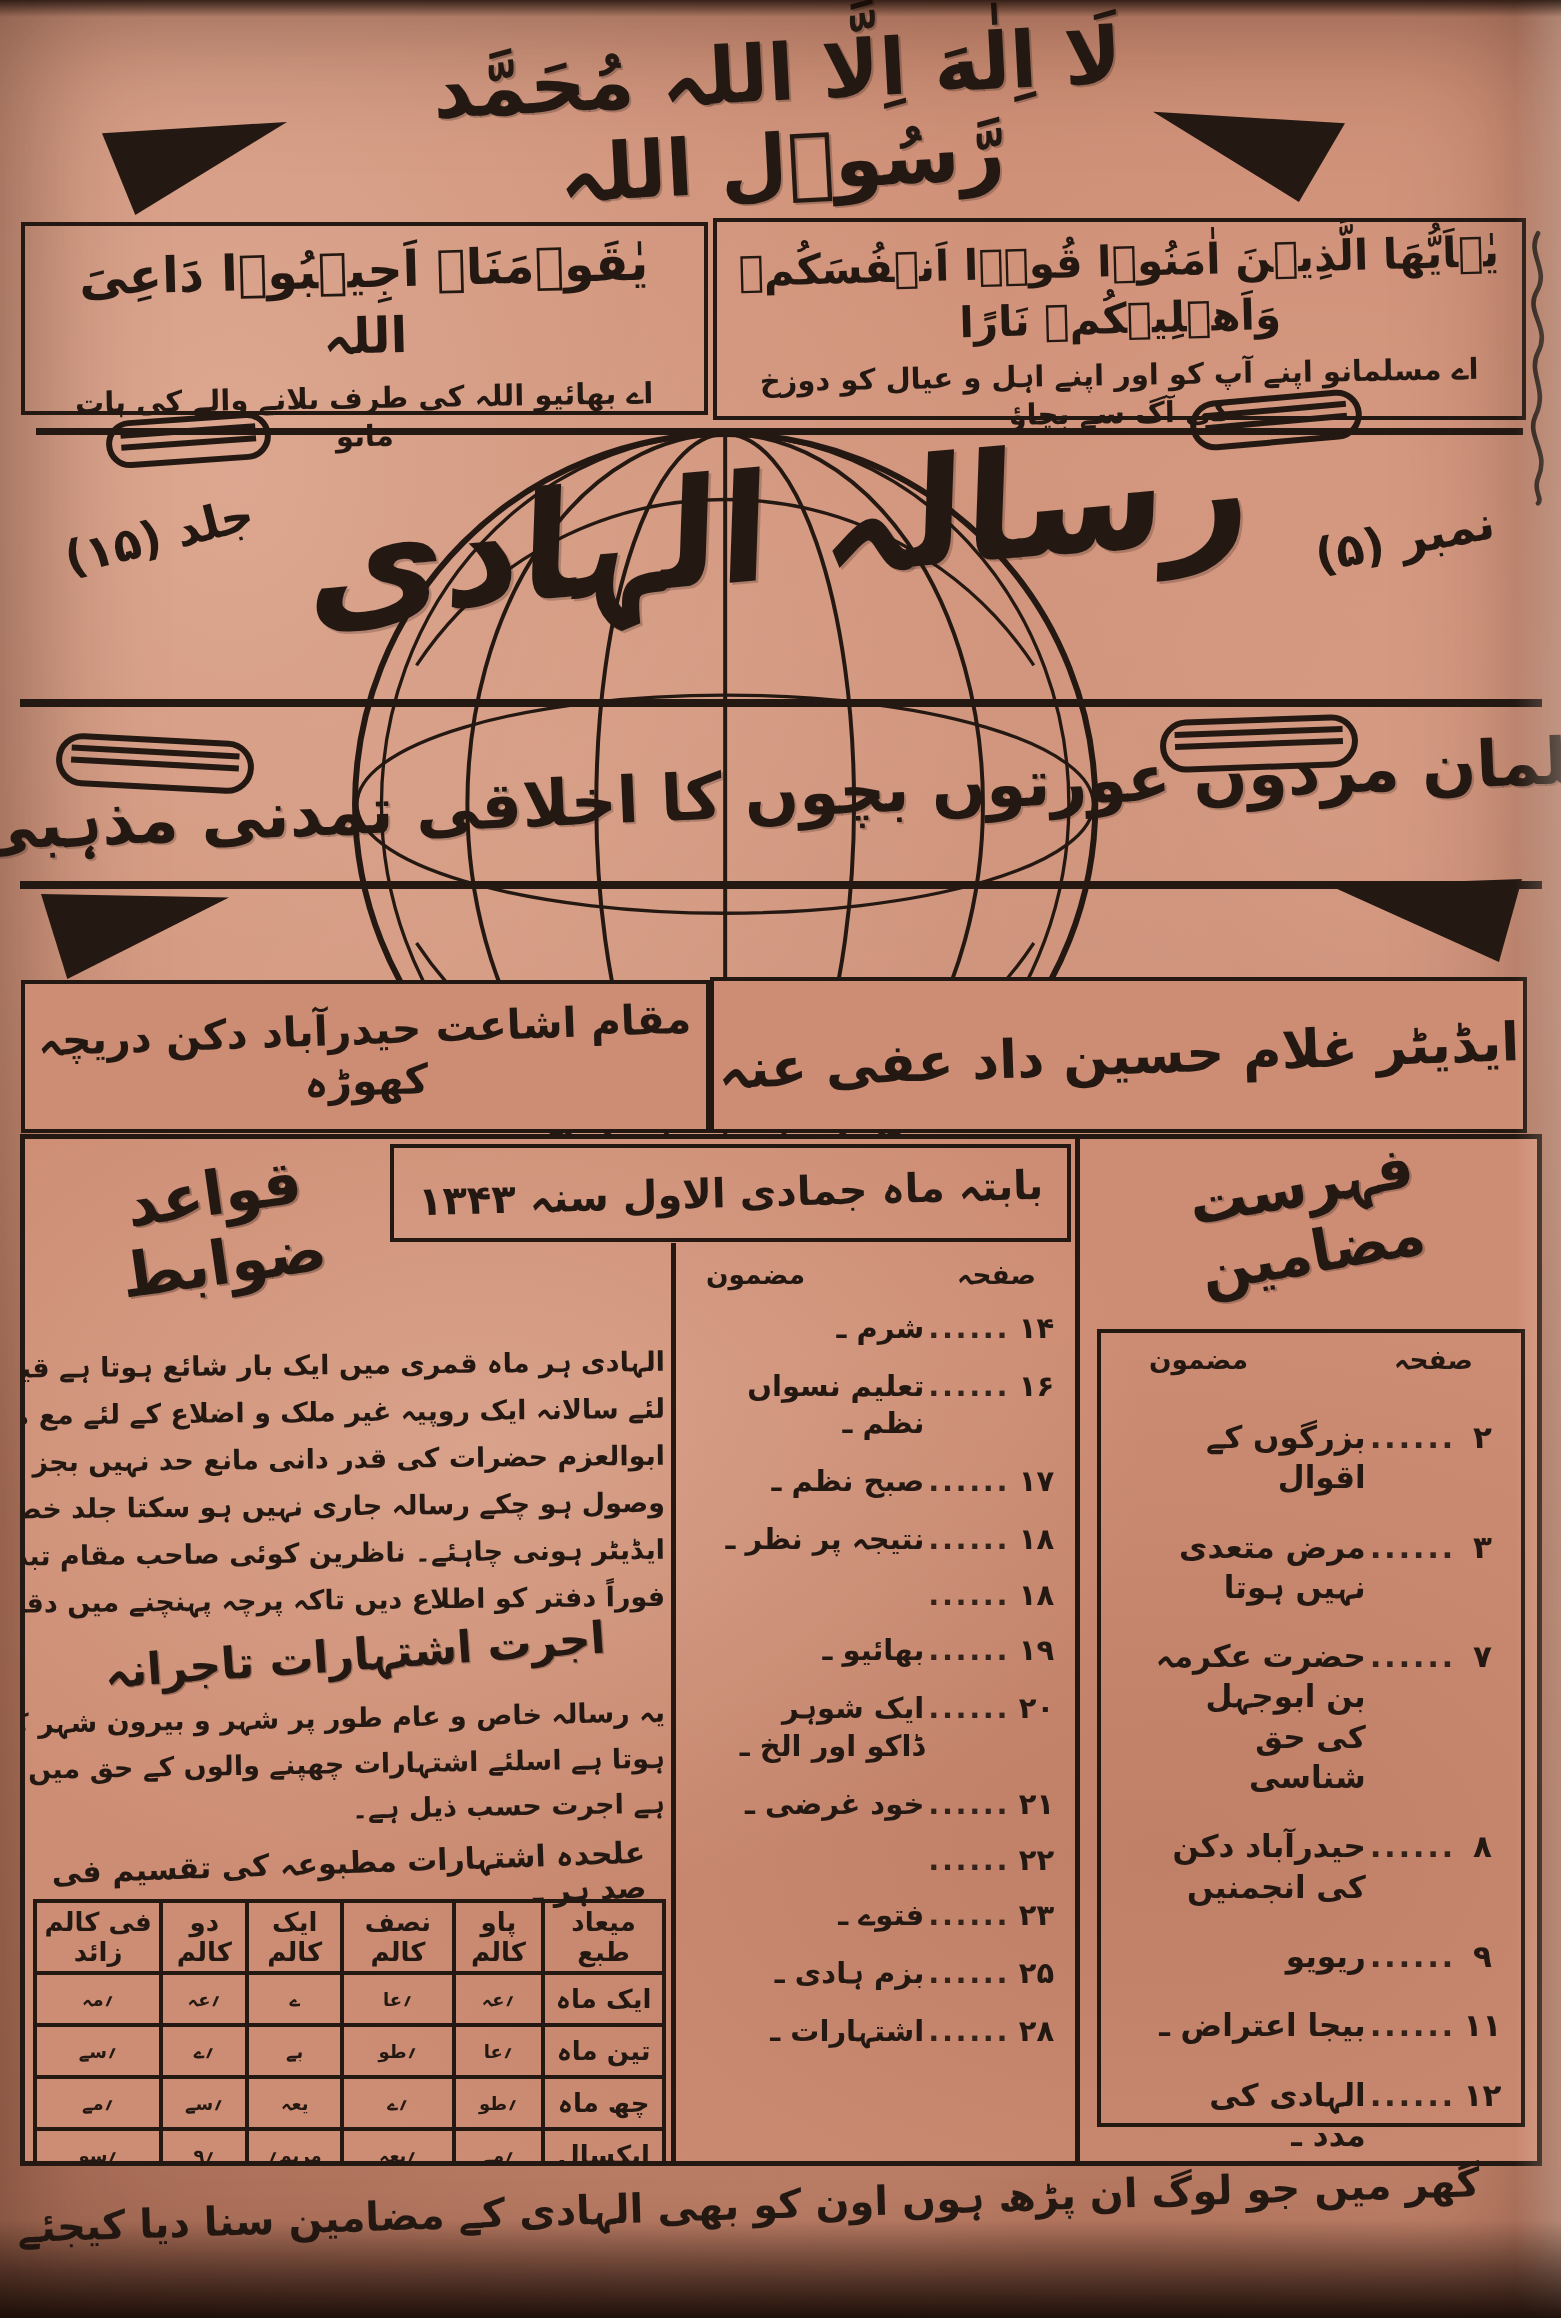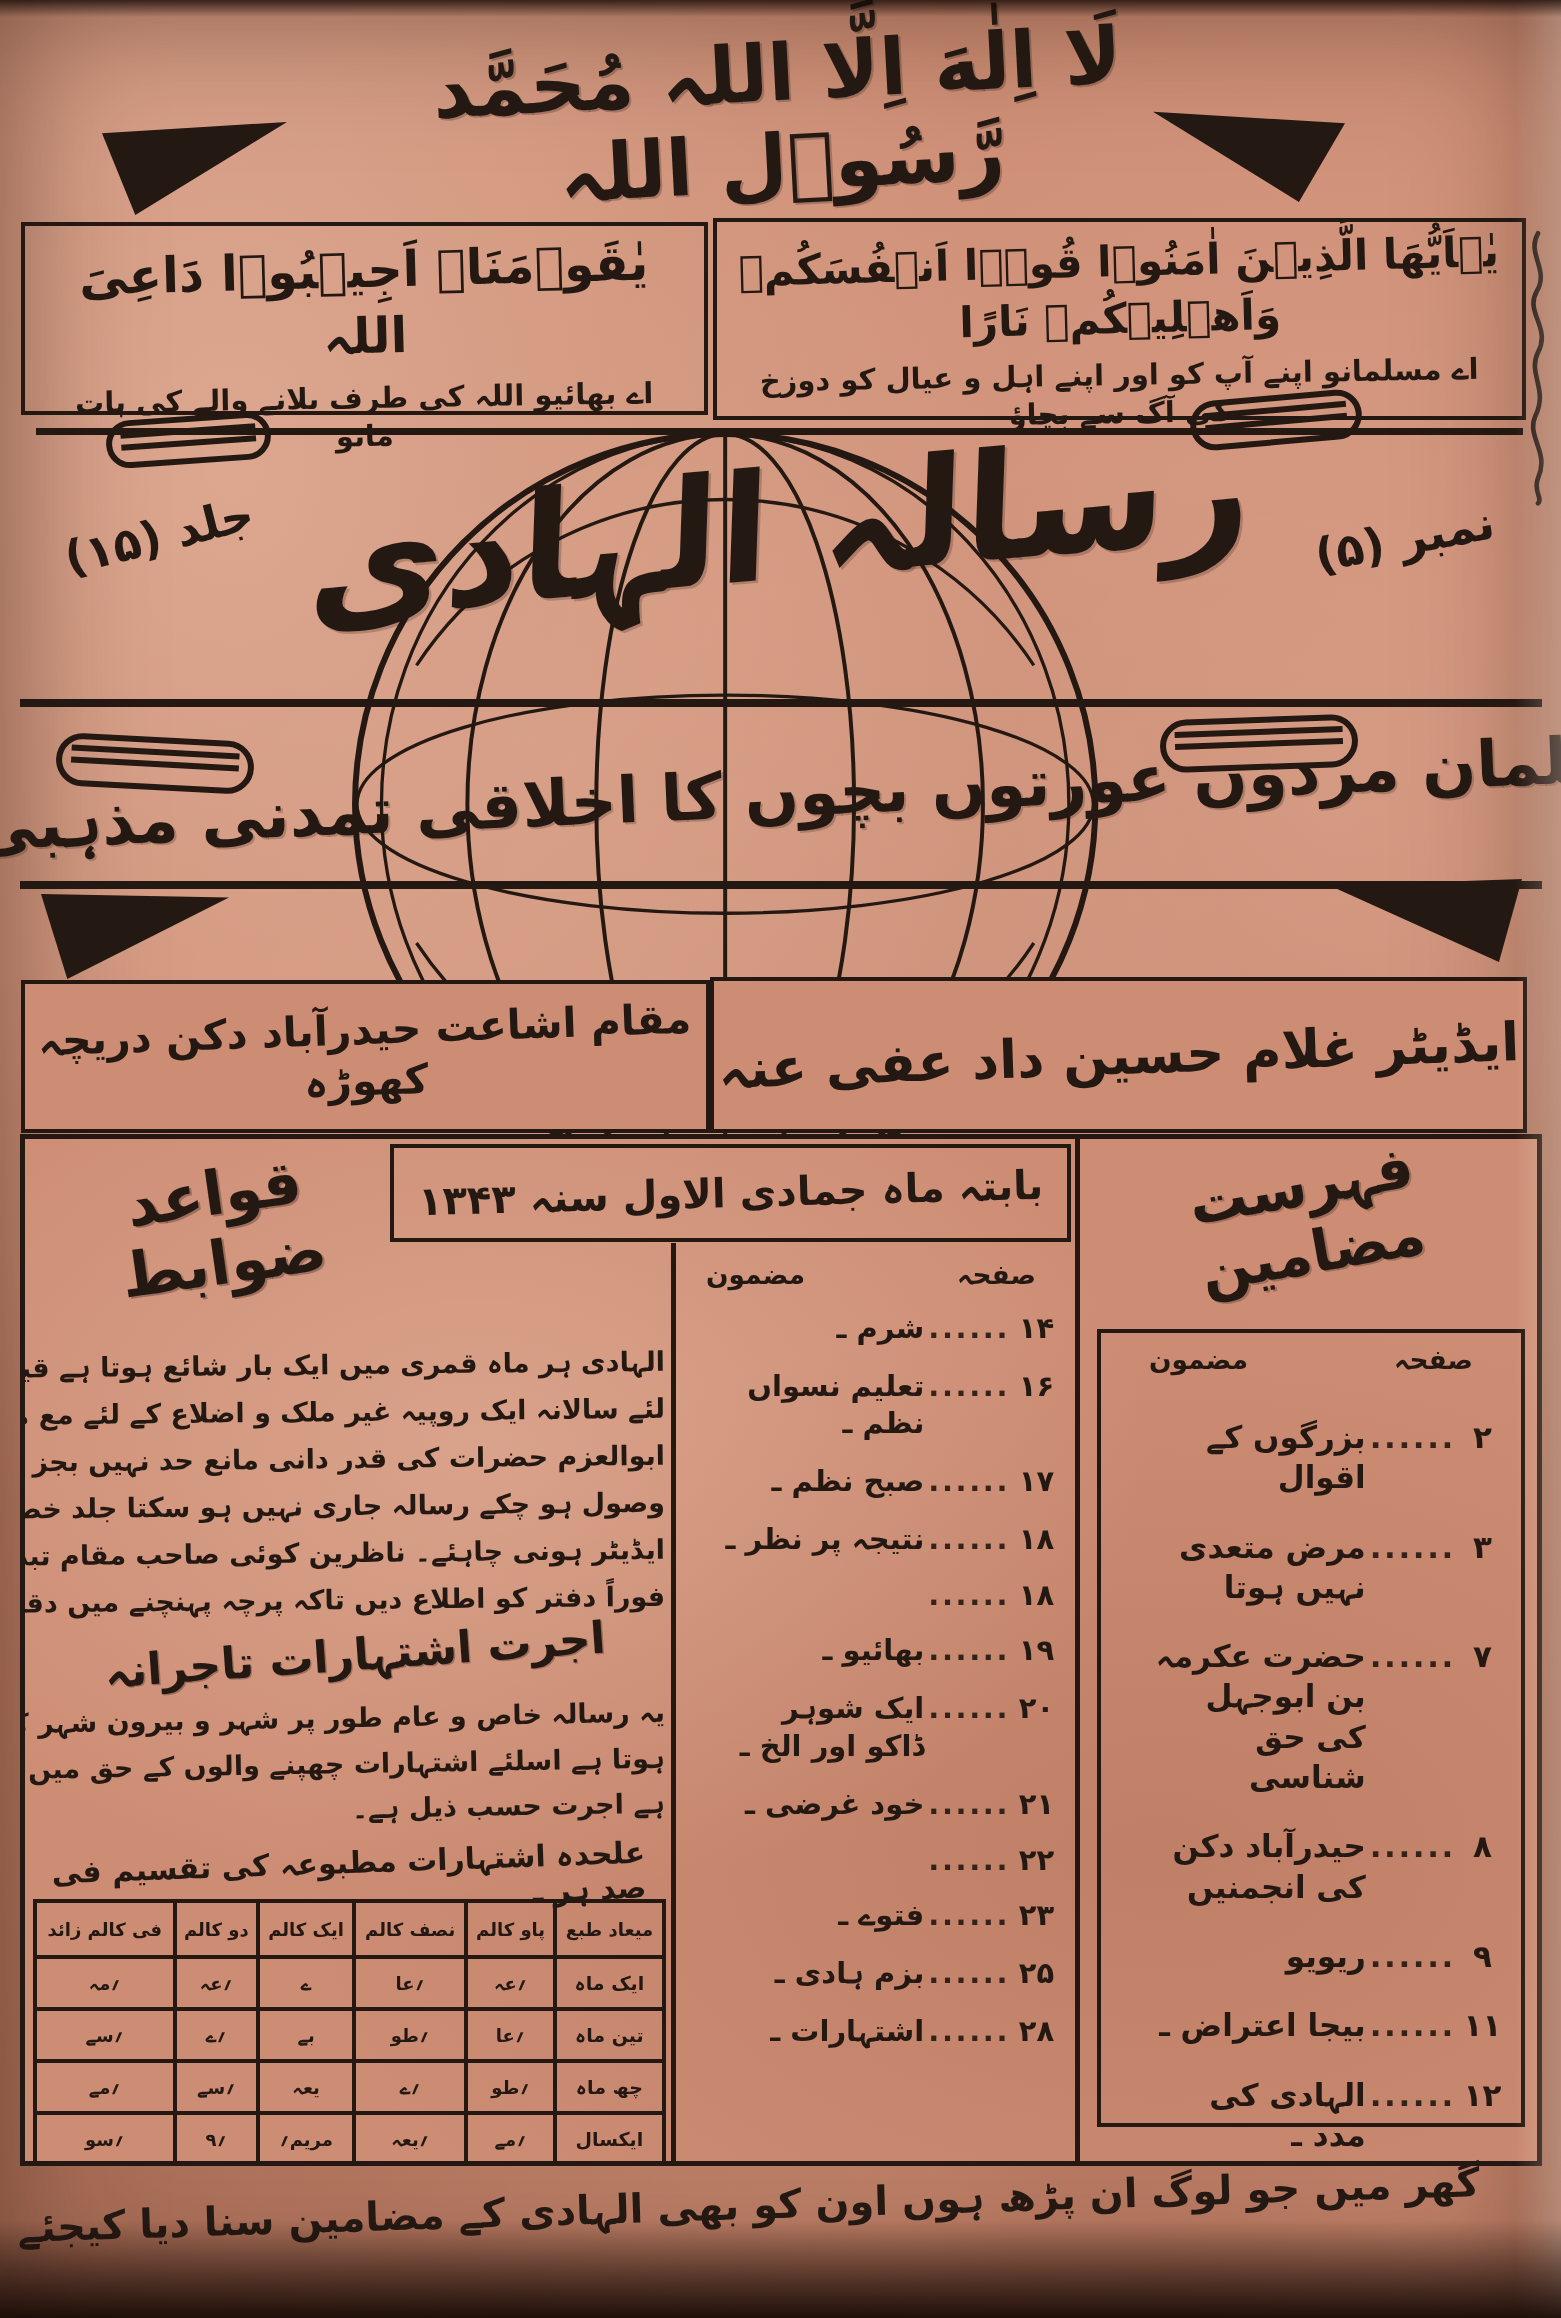--- a/index.html
+++ b/index.html
@@ -99,22 +99,22 @@
   .rules-lines .line{white-space:nowrap;margin-bottom:16px;transform:rotate(-.6deg);}
   .ad-heading{position:absolute;left:79px;top:490px;width:502px;font-size:44px;font-weight:bold;
     text-align:center;transform:rotate(-4deg);text-shadow:1.3px 1.3px 0 rgba(36,24,18,.3);}
   .ad-lines{position:absolute;left:10.6px;top:563px;width:629px;font-size:27px;font-weight:bold;}
   .ad-lines .line{white-space:nowrap;margin-bottom:14.5px;transform:rotate(-1deg);}
   .table-note{position:absolute;left:26.4px;top:706px;width:595px;font-size:30px;font-weight:bold;
     transform:rotate(-2deg);}
   .ad-table{position:absolute;left:8px;top:760px;width:633px;border-collapse:collapse;
     font-weight:bold;}
   .ad-table th,.ad-table td{border:4px solid #241812;text-align:center;padding:4px 2.6px;}
-  .ad-table thead th{font-size:18px;height:56px;}
-  .ad-table tbody th{font-size:19px;height:52px;}
+  .ad-table thead th{font-size:26px;height:56px;}
+  .ad-table tbody th{font-size:26px;height:52px;}
   .ad-table tbody td{font-size:18px;}
   
   .footer-line{left:79px;top:2181px;width:1401px;font-size:40px;font-weight:bold;text-align:center;
     transform:rotate(-1.8deg);z-index:5;white-space:nowrap;}
   .photo-bottom{left:0;right:0;bottom:0;height:99px;z-index:9;
     background:linear-gradient(180deg,transparent,rgba(18,7,3,.9));}
   .photo-top{left:0;right:0;top:0;height:17px;z-index:9;
     background:linear-gradient(180deg,rgba(18,7,3,.75),transparent);}
   .edge-light{top:0;bottom:0;right:0;width:46px;z-index:8;
     background:linear-gradient(270deg,rgba(255,235,220,.28),transparent);}

